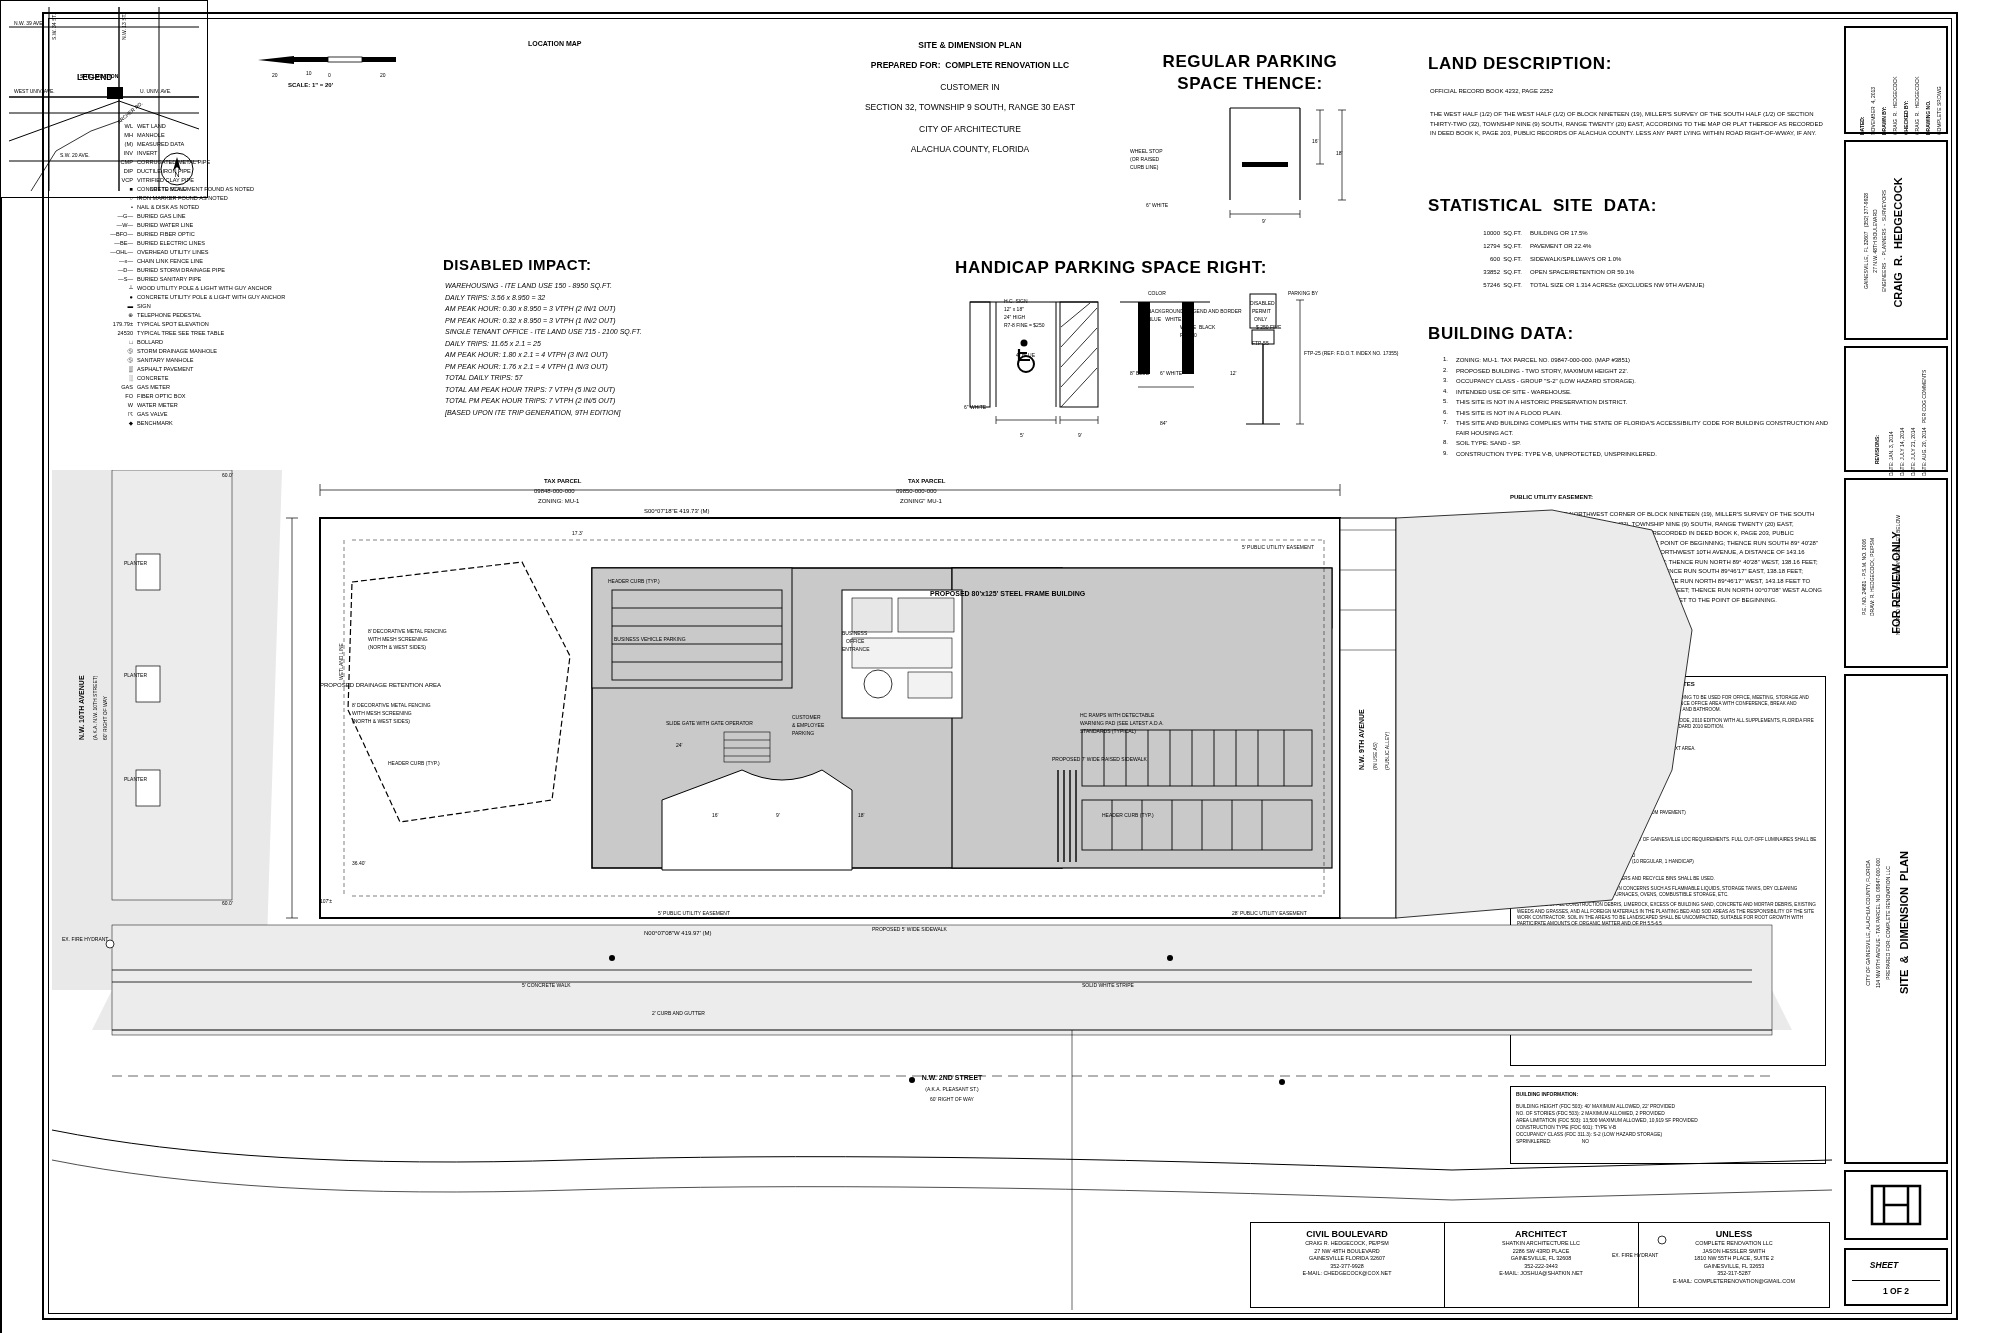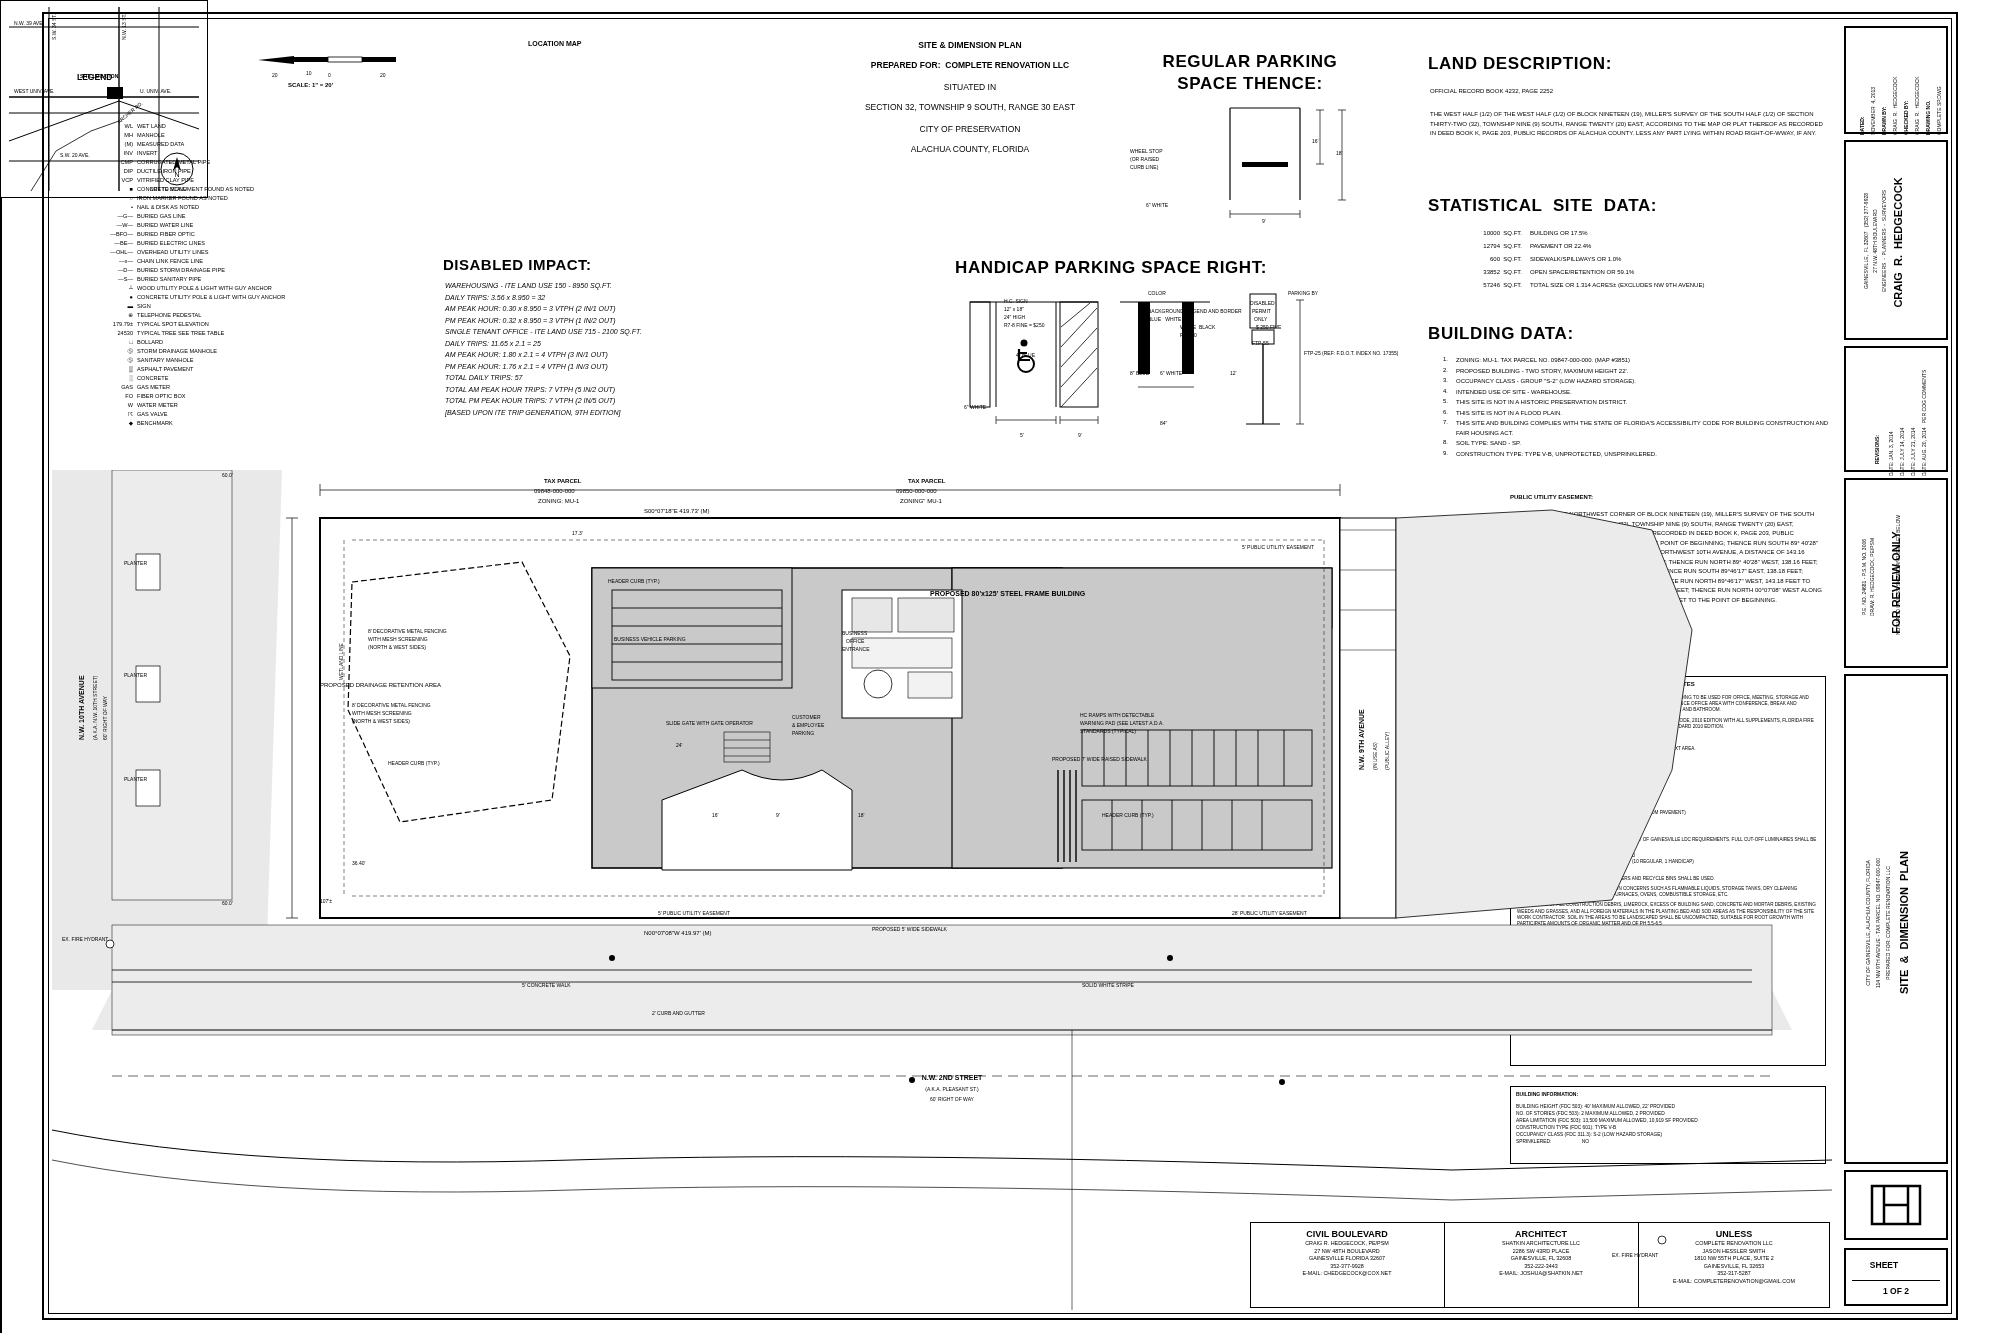--- a/index.html
+++ b/index.html
@@ -115,23 +115,23 @@
     </svg>
   </div>
   <div class="t tiny" style="left:272px; top:72px;">20</div>
   <div class="t tiny" style="left:306px; top:70px;">10</div>
   <div class="t tiny" style="left:328px; top:72px;">0</div>
   <div class="t tiny" style="left:380px; top:72px;">20</div>
   <div class="t xsm bold" style="left:288px; top:82px;">SCALE: 1" = 20'</div>
 
   <div class="t md bold ctr" style="left:810px; top:40px; width:320px;">SITE &amp; DIMENSION PLAN</div>
   <div class="t md bold ctr" style="left:790px; top:60px; width:360px;">PREPARED FOR:  COMPLETE RENOVATION LLC</div>
-  <div class="t md ctr" style="left:810px; top:82px; width:320px;">SITUATED IN</div>
+  <div class="t md ctr" style="left:810px; top:82px; width:320px;">CUSTOMER IN</div>
   <div class="t md ctr" style="left:790px; top:102px; width:360px;">SECTION 32, TOWNSHIP 9 SOUTH, RANGE 30 EAST</div>
-  <div class="t md ctr" style="left:810px; top:124px; width:320px;">CITY OF PRESERVATION</div>
+  <div class="t md ctr" style="left:810px; top:124px; width:320px;">CITY OF ARCHITECTURE</div>
   <div class="t md ctr" style="left:810px; top:144px; width:320px;">ALACHUA COUNTY, FLORIDA</div>
 
   <div class="t xl bold" style="left:443px; top:256px;">DISABLED IMPACT:</div>
   <div id="traffic-lines" style="position:absolute; left:445px; top:280px; width:330px;">
       <div class="sm ital" style="line-height: 11.5px;">WAREHOUSING - ITE LAND USE 150 - 8950 SQ.FT.</div>
       <div class="sm ital" style="line-height: 11.5px;">DAILY TRIPS: 3.56 x 8.950 = 32</div>
       <div class="sm ital" style="line-height: 11.5px;">AM PEAK HOUR: 0.30 x 8.950 = 3 VTPH (2 IN/1 OUT)</div>
       <div class="sm ital" style="line-height: 11.5px;">PM PEAK HOUR: 0.32 x 8.950 = 3 VTPH (1 IN/2 OUT)</div>
       <div class="sm ital" style="line-height: 11.5px;">SINGLE TENANT OFFICE - ITE LAND USE 715 - 2100 SQ.FT.</div>
       <div class="sm ital" style="line-height: 11.5px;">DAILY TRIPS: 11.65 x 2.1 = 25</div>
@@ -636,18 +636,18 @@
   </div>
 
   <div class="tb-box" style="top:1170px; width:104px; height:70px;">
     <svg width="100" height="66" viewBox="0 0 100 66">
       <rect x="26" y="14" width="48" height="38" fill="none" stroke="#000" stroke-width="2.5"></rect>
       <path d="M38 14 L38 52 M62 14 L62 52 M38 33 L62 33" stroke="#000" stroke-width="2.5" fill="none"></path>
     </svg>
   </div>
 
   <div class="tb-box" style="top:1248px; width:104px; height:58px;">
-    <div class="t md bold ctr" style="left:0; top:10px; width:76px;">SHEET</div>
+    <div class="t md bold ctr" style="left:0; top:10px; width:76px;font-style:italic;">SHEET</div>
     <div class="rule" style="left:6px; top:30px; width:88px;"></div>
     <div class="t md bold ctr" style="left:0; top:36px; width:100px;">1 OF 2</div>
   </div>
 
 </div>
 
 </body></html>

